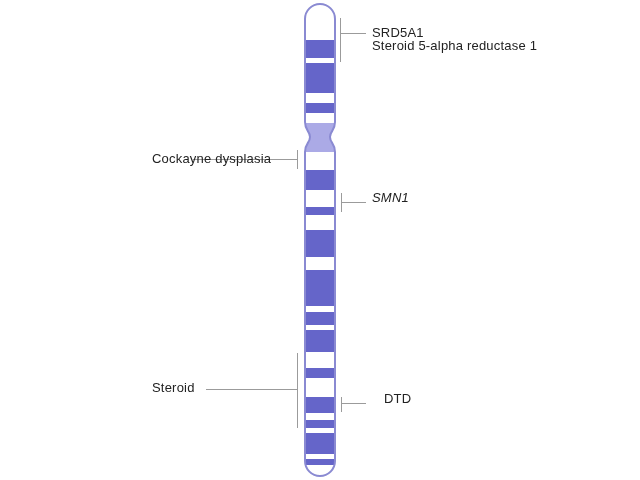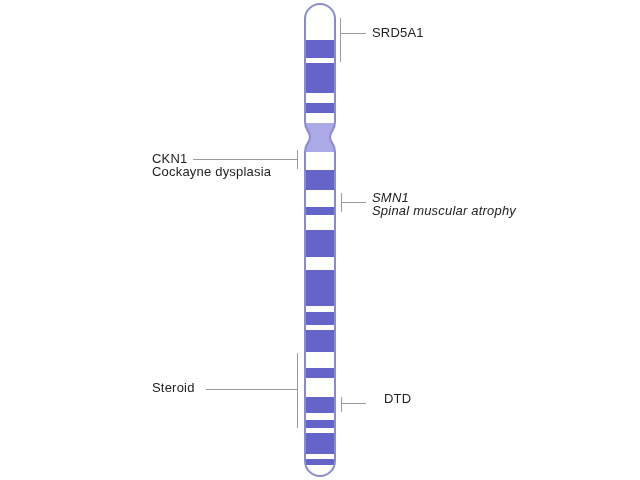--- a/index.html
+++ b/index.html
@@ -72,30 +72,29 @@
         <line x1="341" y1="202.5" x2="366" y2="202.5" stroke="#9b9b9b" stroke-width="1" shape-rendering="crispEdges"></line>
         <line x1="297.5" y1="353" x2="297.5" y2="428" stroke="#9b9b9b" stroke-width="1" shape-rendering="crispEdges"></line>
         <line x1="206" y1="389.5" x2="297" y2="389.5" stroke="#9b9b9b" stroke-width="1" shape-rendering="crispEdges"></line>
         <line x1="341.5" y1="397" x2="341.5" y2="412" stroke="#9b9b9b" stroke-width="1" shape-rendering="crispEdges"></line>
         <line x1="341" y1="403.5" x2="366" y2="403.5" stroke="#9b9b9b" stroke-width="1" shape-rendering="crispEdges"></line>
       </g>
   </svg>
 
   <div class="gene-label" id="label-0" style="left: 372px; top: 26px;">
     <div class="gene-line">SRD5A1</div>
+    <div class="disease-line">Steroid 5-alpha reductase 1</div>
   </div>
 
   <div class="gene-label" id="label-1" style="left: 152px; top: 152px;">
-    <div class="gene-line">CKN1</div>
     <div class="disease-line">Cockayne dysplasia</div>
   </div>
 
   <div class="gene-label" id="label-2" style="left: 372px; top: 191px; font-style: italic;">
     <div class="gene-line">SMN1</div>
-    <div class="disease-line">Spinal muscular atrophy</div>
   </div>
 
   <div class="gene-label" id="label-3" style="left: 152px; top: 381px;">
     <div class="gene-line">Steroid</div>
 
   </div>
 
   <div class="gene-label" id="label-4" style="left: 384px; top: 392px;">
     <div class="gene-line">DTD</div>
   </div>

